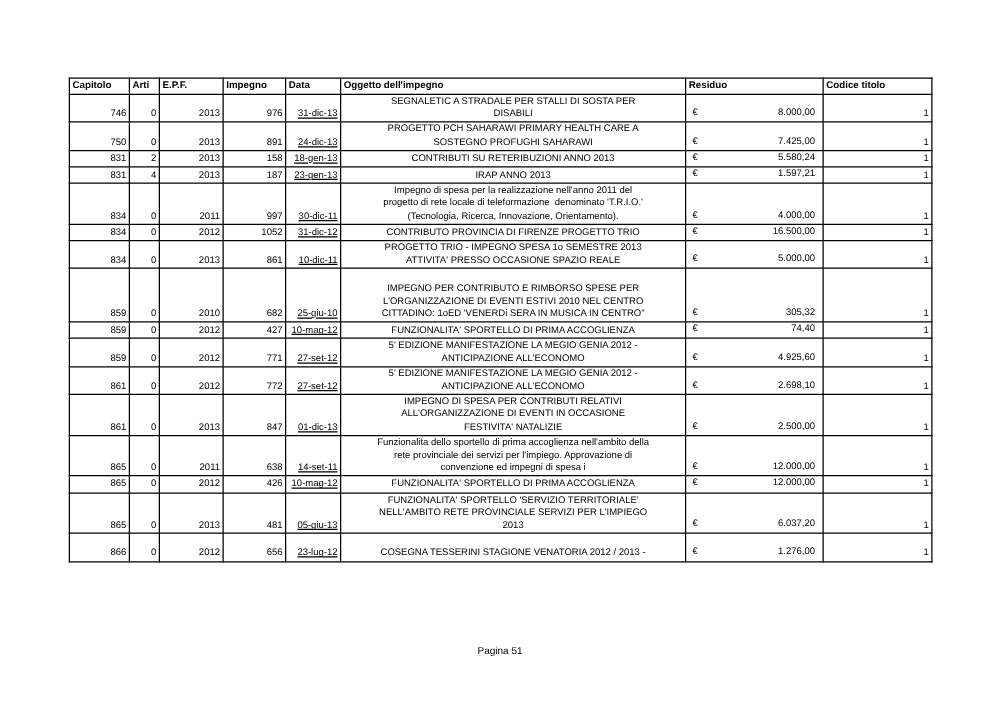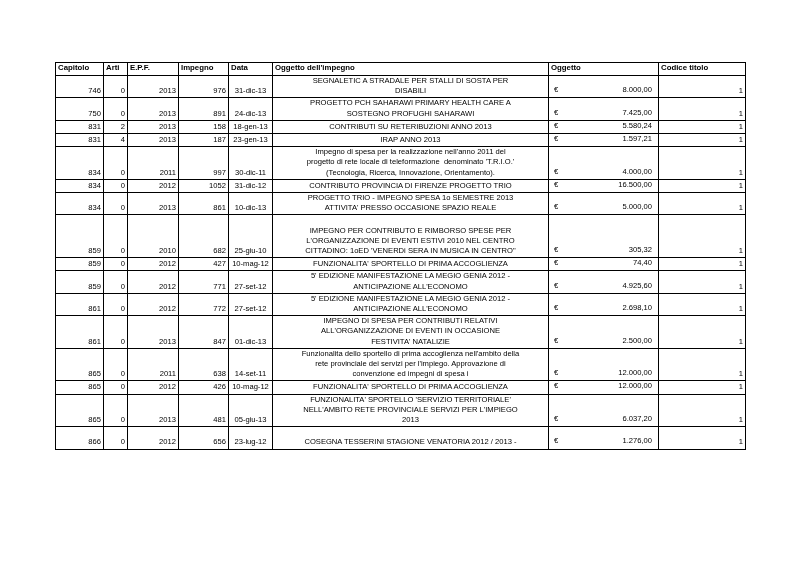--- a/index.html
+++ b/index.html
@@ -66,22 +66,23 @@
     height: 11px;
     font-size: 7.8px;
     white-space: nowrap;
   }
 
   td.num {
     text-align: right;
     white-space: nowrap;
   }
   td.date {
-    text-align: center;
+    text-align: right;
     white-space: nowrap;
+    text-decoration: underline;
   }
   td.oggetto {
     text-align: center;
   }
   td.oggetto .line { display: block; white-space: pre; }
 
   td.residuo {
     padding: 0;
   }
   td.residuo .eurobox {
@@ -130,21 +131,21 @@
         <col class="c-codice">
       </colgroup>
       <thead>
         <tr>
           <th>Capitolo</th>
           <th>Arti</th>
           <th>E.P.F.</th>
           <th>Impegno</th>
           <th>Data</th>
           <th>Oggetto dell'impegno</th>
-          <th>Oggetto</th>
+          <th>Residuo</th>
           <th>Codice titolo</th>
         </tr>
       </thead>
       <tbody id="ledger-body">
           <tr>
             <td class="num">746</td>
             <td class="num">0</td>
             <td class="num">2013</td>
             <td class="num">976</td>
             <td class="date">31-dic-13</td>
@@ -246,21 +247,21 @@
                 <span class="amt">16.500,00</span>
               </div>
             </td>
             <td class="codice">1</td>
           </tr>
           <tr>
             <td class="num">834</td>
             <td class="num">0</td>
             <td class="num">2013</td>
             <td class="num">861</td>
-            <td class="date">10-dic-13</td>
+            <td class="date">10-dic-11</td>
             <td class="oggetto">
               <span class="line">PROGETTO TRIO - IMPEGNO SPESA 1o SEMESTRE 2013</span>
               <span class="line">ATTIVITA' PRESSO OCCASIONE SPAZIO REALE</span>
             </td>
             <td class="residuo">
               <div class="eurobox">
                 <span class="sym">€</span>
                 <span class="amt">5.000,00</span>
               </div>
             </td>
@@ -428,14 +429,15 @@
                 <span class="sym">€</span>
                 <span class="amt">1.276,00</span>
               </div>
             </td>
             <td class="codice">1</td>
           </tr>
         </tbody>
     </table>
   </div>
 
+  <div id="footer">Pagina 51</div>
 
 </div>
 
 </body></html>

